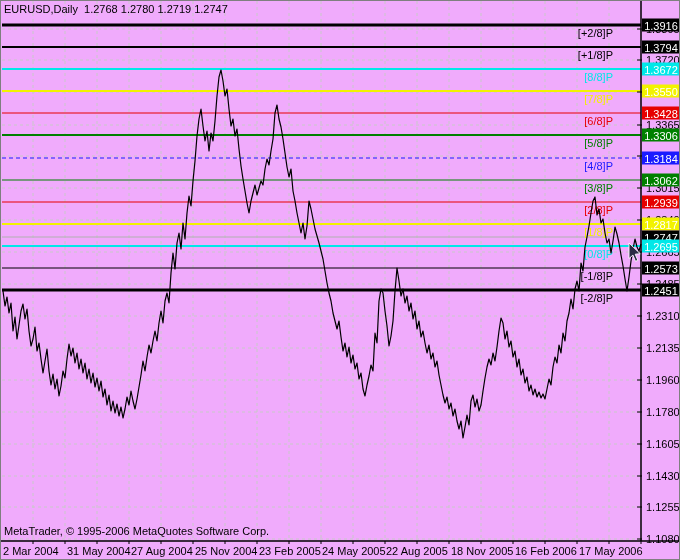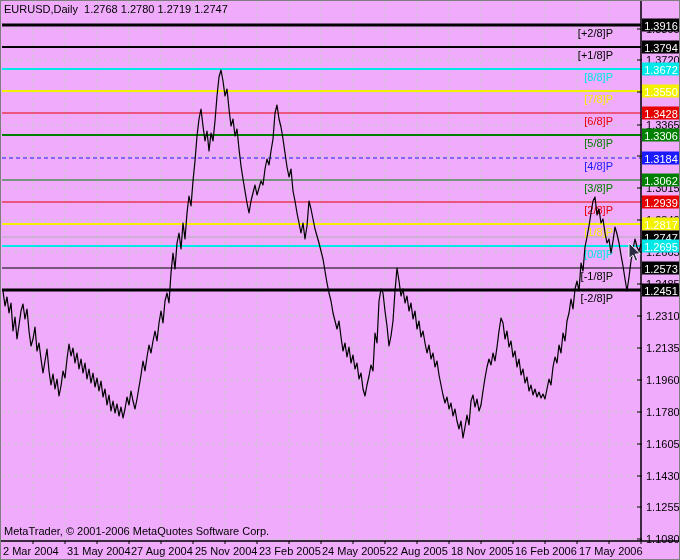--- a/index.html
+++ b/index.html
@@ -186,14 +186,14 @@
       <text x="130" y="554" fill="#000">27 Aug 2004</text>
       <text x="194" y="554" fill="#000">25 Nov 2004</text>
       <text x="258" y="554" fill="#000">23 Feb 2005</text>
       <text x="321" y="554" fill="#000">24 May 2005</text>
       <text x="385" y="554" fill="#000">22 Aug 2005</text>
       <text x="450" y="554" fill="#000">18 Nov 2005</text>
       <text x="514" y="554" fill="#000">16 Feb 2006</text>
       <text x="578" y="554" fill="#000">17 May 2006</text>
       <path d="M0,0 L0,15.5 L3.9,12.1 L6.5,18.3 L8.8,17.3 L6.2,11.2 L11.2,10.7 Z" transform="translate(628,242)" fill="#2b2b44" stroke="#ffffff" stroke-width="0.9"></path>
     </svg>
-  <div class="copyright">MetaTrader, © 2001-2006 MetaQuotes Software Corp.</div>
+  <div class="copyright">MetaTrader, © 1995-2006 MetaQuotes Software Corp.</div>
 </div>
 
 </body></html>

